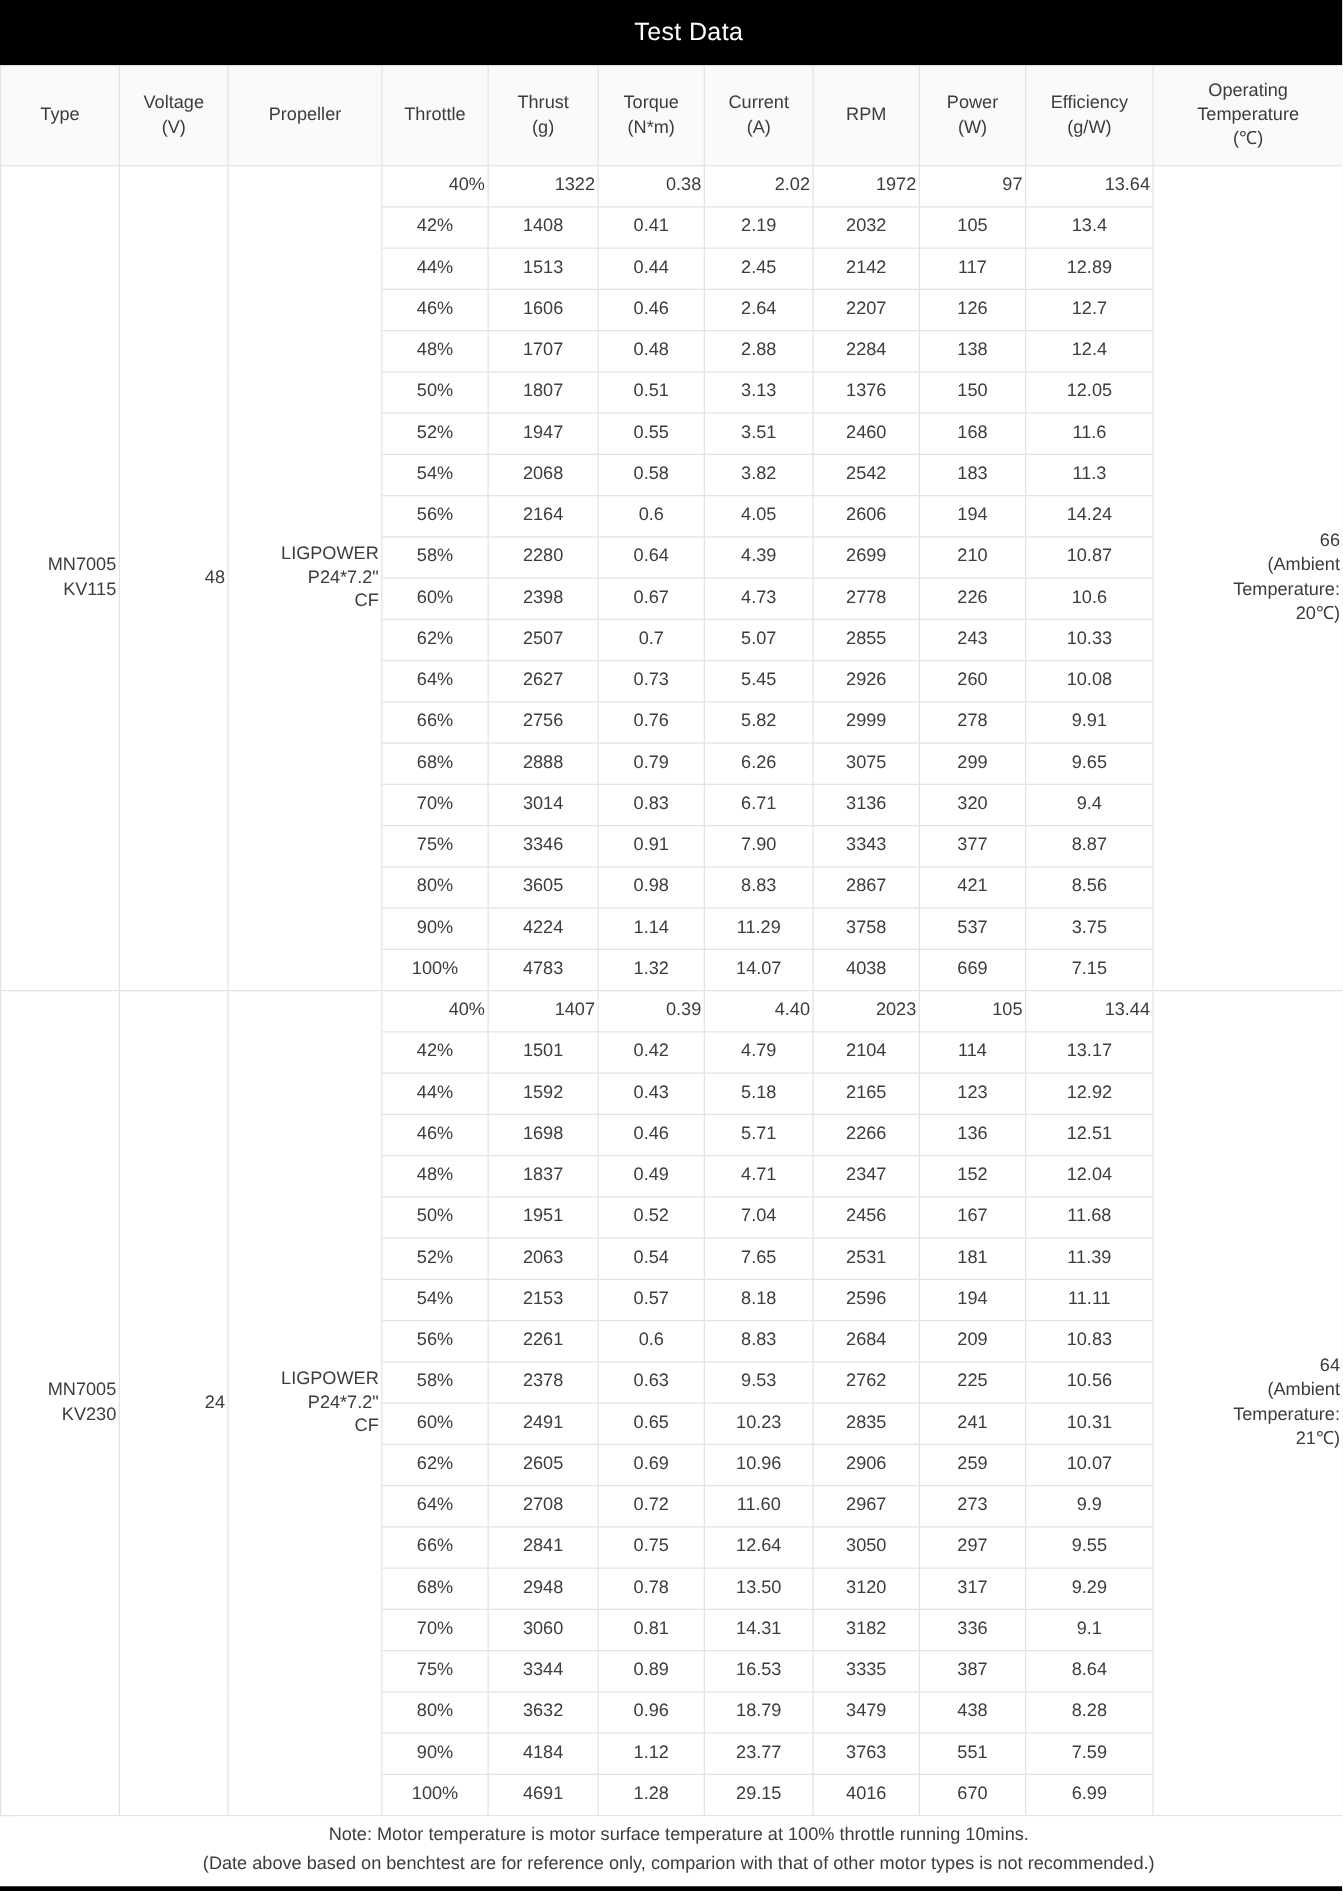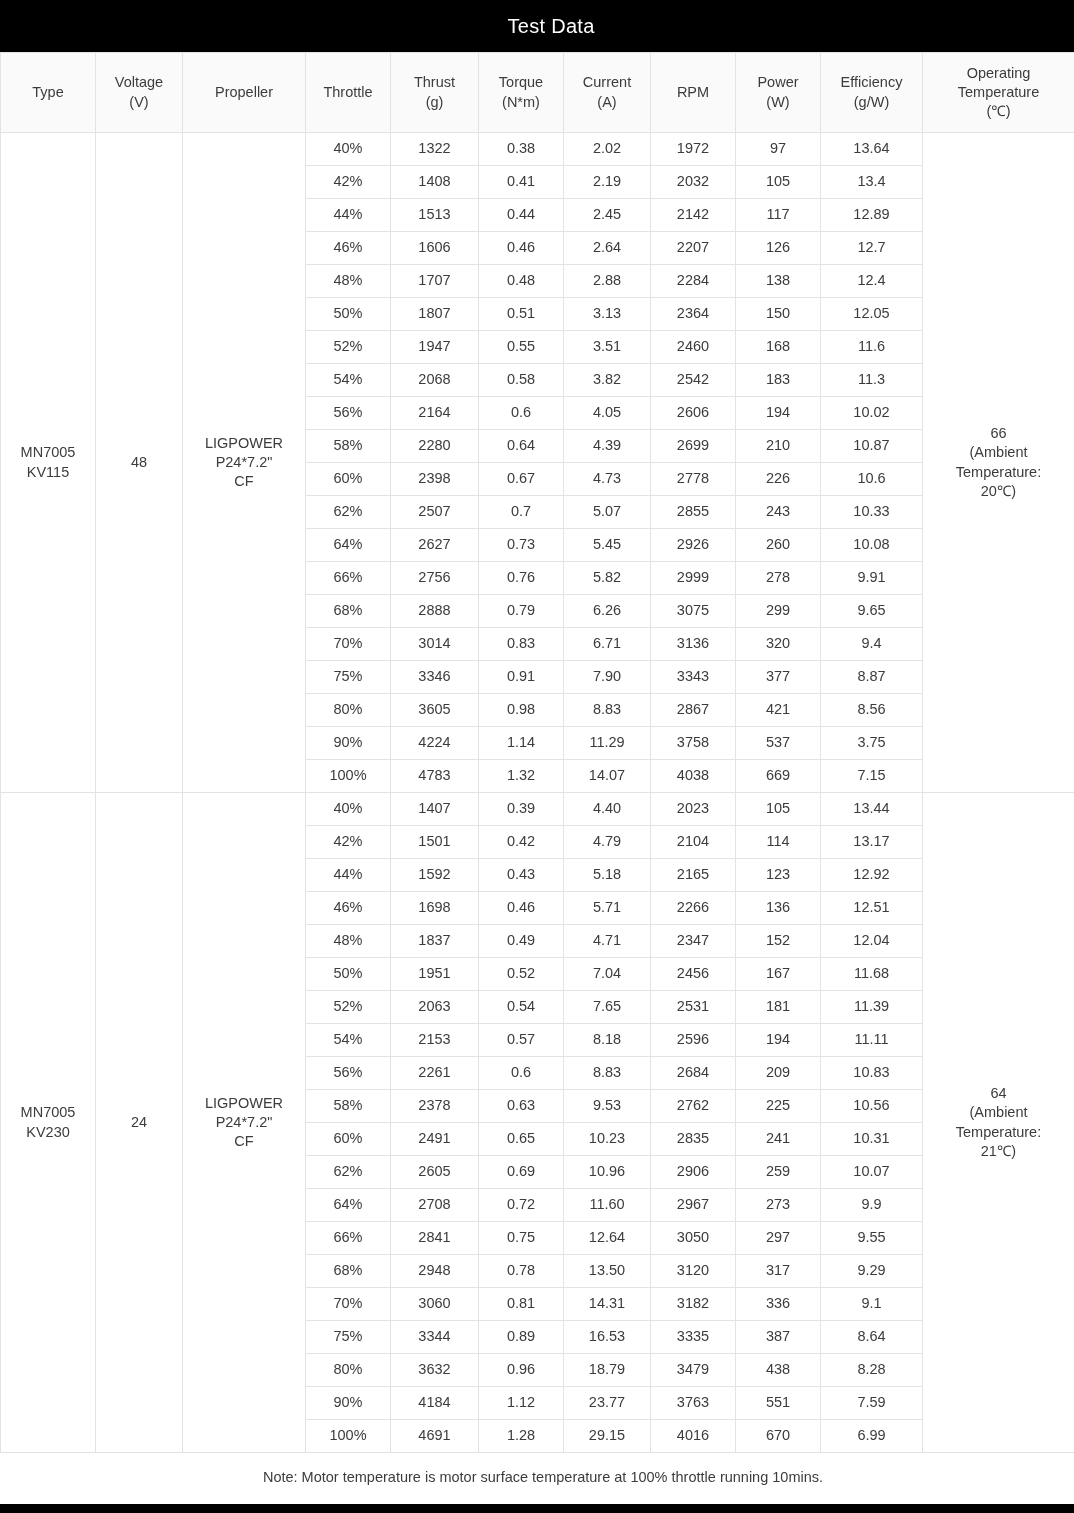--- a/index.html
+++ b/index.html
@@ -70,21 +70,21 @@
     height: 33px;
     padding: 1px 2px;
     background: #ffffff;
   }
   td.merged {
     font-size: 14.5px;
     line-height: 1.45;
     color: #3c3c3c;
   }
   td.merged .ln { display: block; }
-  tr.block-start > td { border-top: 1px solid #dcdcdc; }
+  tr.block-start > td { border-top: 1px solid #dcdcdc; text-align: right; }
   .note {
     flex: 1 1 auto;
     display: flex;
     flex-direction: column;
     align-items: center;
     justify-content: center;
     text-align: center;
     font-size: 14.5px;
     color: #3c3c3c;
     line-height: 1.6;
@@ -229,21 +229,21 @@
           <td>2.88</td>
           <td>2284</td>
           <td>138</td>
           <td>12.4</td>
         </tr>
         <tr>
           <td>50%</td>
           <td>1807</td>
           <td>0.51</td>
           <td>3.13</td>
-          <td>2364</td>
+          <td>1376</td>
           <td>150</td>
           <td>12.05</td>
         </tr>
         <tr>
           <td>52%</td>
           <td>1947</td>
           <td>0.55</td>
           <td>3.51</td>
           <td>2460</td>
           <td>168</td>
@@ -258,21 +258,21 @@
           <td>183</td>
           <td>11.3</td>
         </tr>
         <tr>
           <td>56%</td>
           <td>2164</td>
           <td>0.6</td>
           <td>4.05</td>
           <td>2606</td>
           <td>194</td>
-          <td>10.02</td>
+          <td>14.24</td>
         </tr>
         <tr>
           <td>58%</td>
           <td>2280</td>
           <td>0.64</td>
           <td>4.39</td>
           <td>2699</td>
           <td>210</td>
           <td>10.87</td>
         </tr>
@@ -562,16 +562,17 @@
           <td>29.15</td>
           <td>4016</td>
           <td>670</td>
           <td>6.99</td>
         </tr>
       </tbody>
   </table>
 
   <div class="note">
     <span class="nline">Note: Motor temperature is motor surface temperature at 100% throttle running 10mins.</span>
+    <span class="nline">(Date above based on benchtest are for reference only, comparion with that of other motor types is not recommended.)</span>
   </div>
 
   <div class="footer-bar"></div>
 </div>
 
 </body></html>

